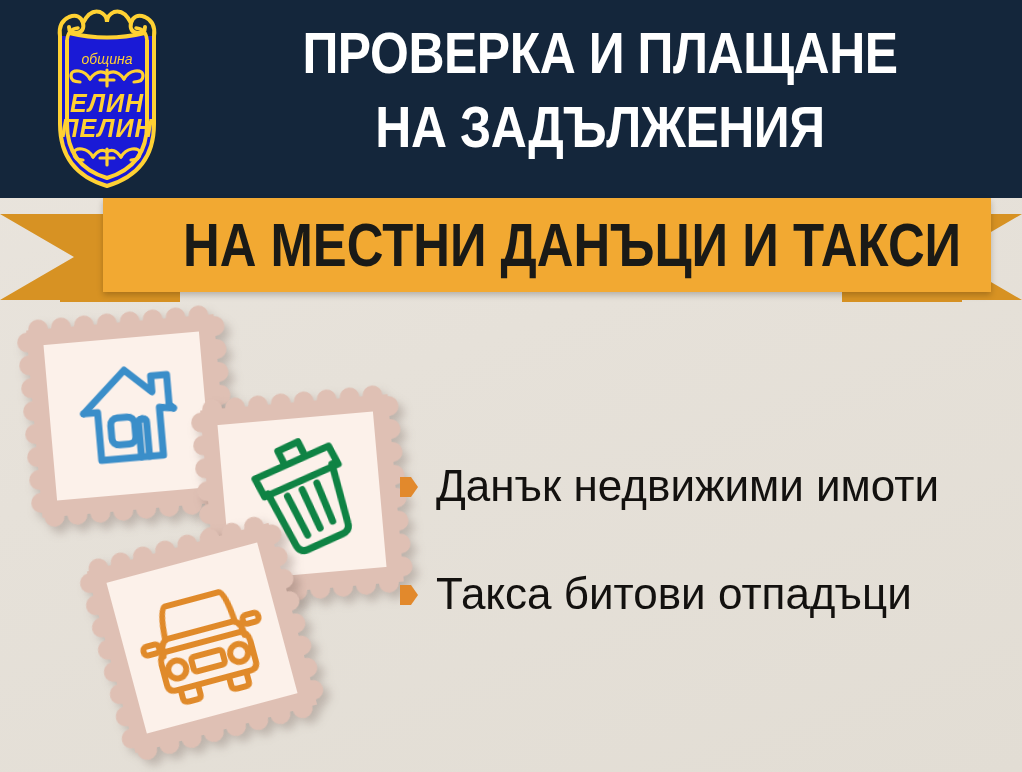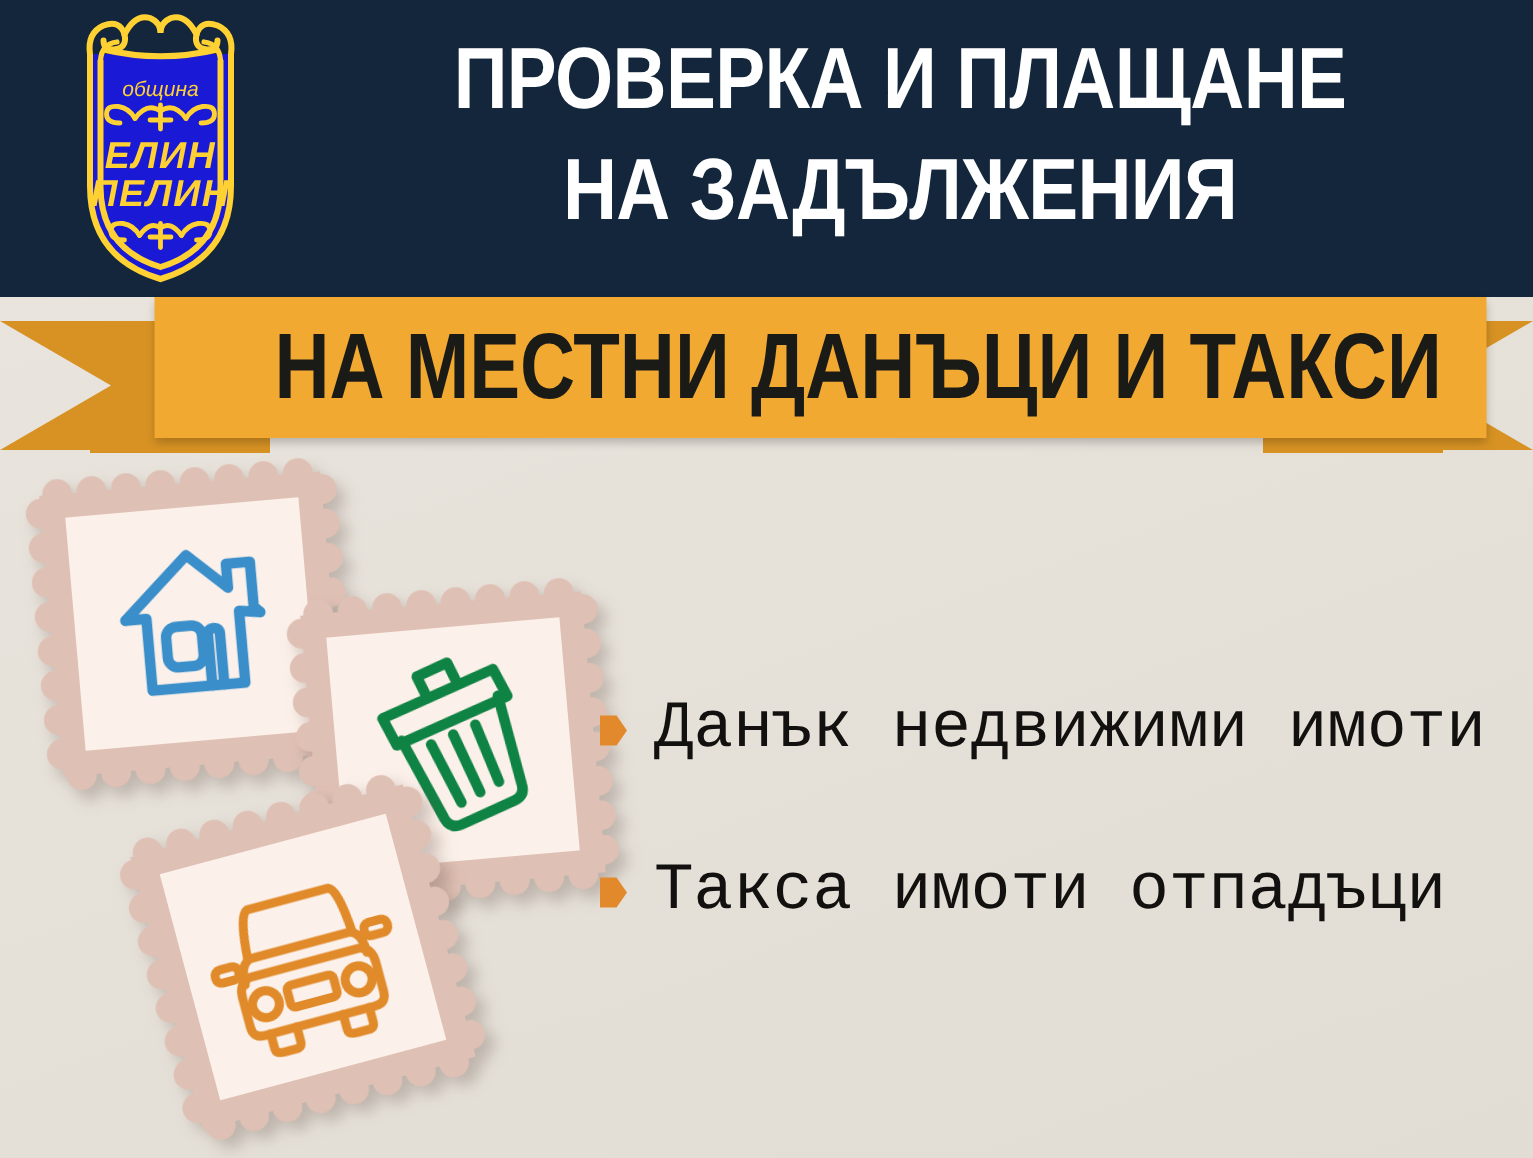--- a/index.html
+++ b/index.html
@@ -124,21 +124,21 @@
     height: 108px;
   }
   .bullet {
     width: 18px; height: 22px;
     flex: 0 0 18px;
     margin-right: 18px;
     margin-top: 2px;
   }
   .list-label {
     color: #13110f;
-    font-family: Liberation Mono, monospace;
+    font-family: Liberation Sans, sans-serif;
     font-size: 44px;
     line-height: 50px;
     white-space: nowrap;
   }
 </style>
 </head>
 <body>
 
 <div id="poster">
 
@@ -374,19 +374,19 @@
       <svg class="bullet" viewBox="0 0 18 22">
         <path d="M0 1 L11 1 L18 11 L11 21 L0 21 Z" fill="#e2892c"></path>
       </svg>
       <span class="list-label">Данък недвижими имоти</span>
     </div>
 
     <div class="list-item">
       <svg class="bullet" viewBox="0 0 18 22">
         <path d="M0 1 L11 1 L18 11 L11 21 L0 21 Z" fill="#e2892c"></path>
       </svg>
-      <span class="list-label">Такса имоти отпадъци</span>
+      <span class="list-label">Такса битови отпадъци</span>
     </div>
 
 
   </div>
 
 </div>
 
 </body></html>

